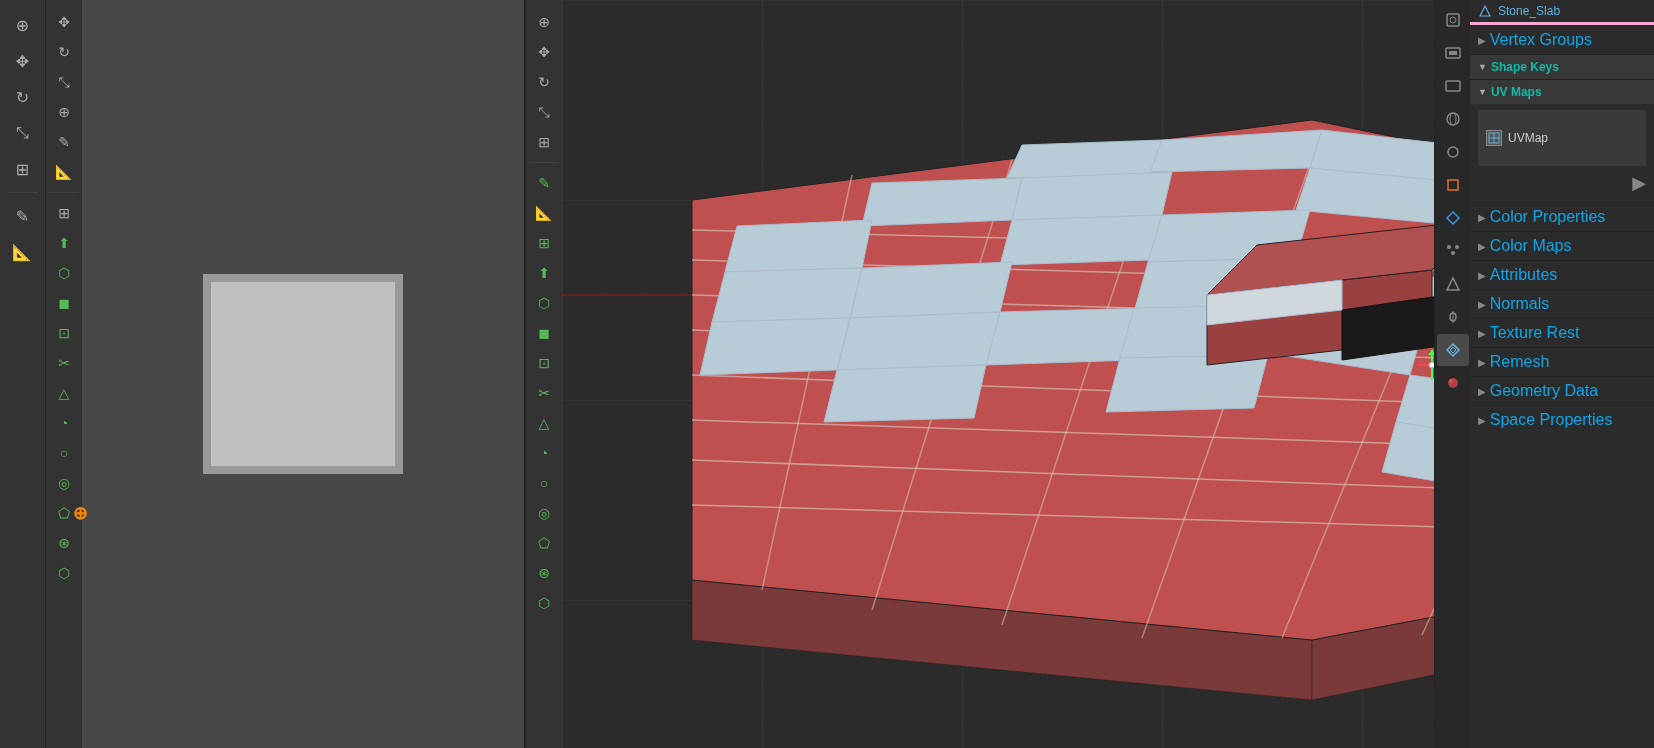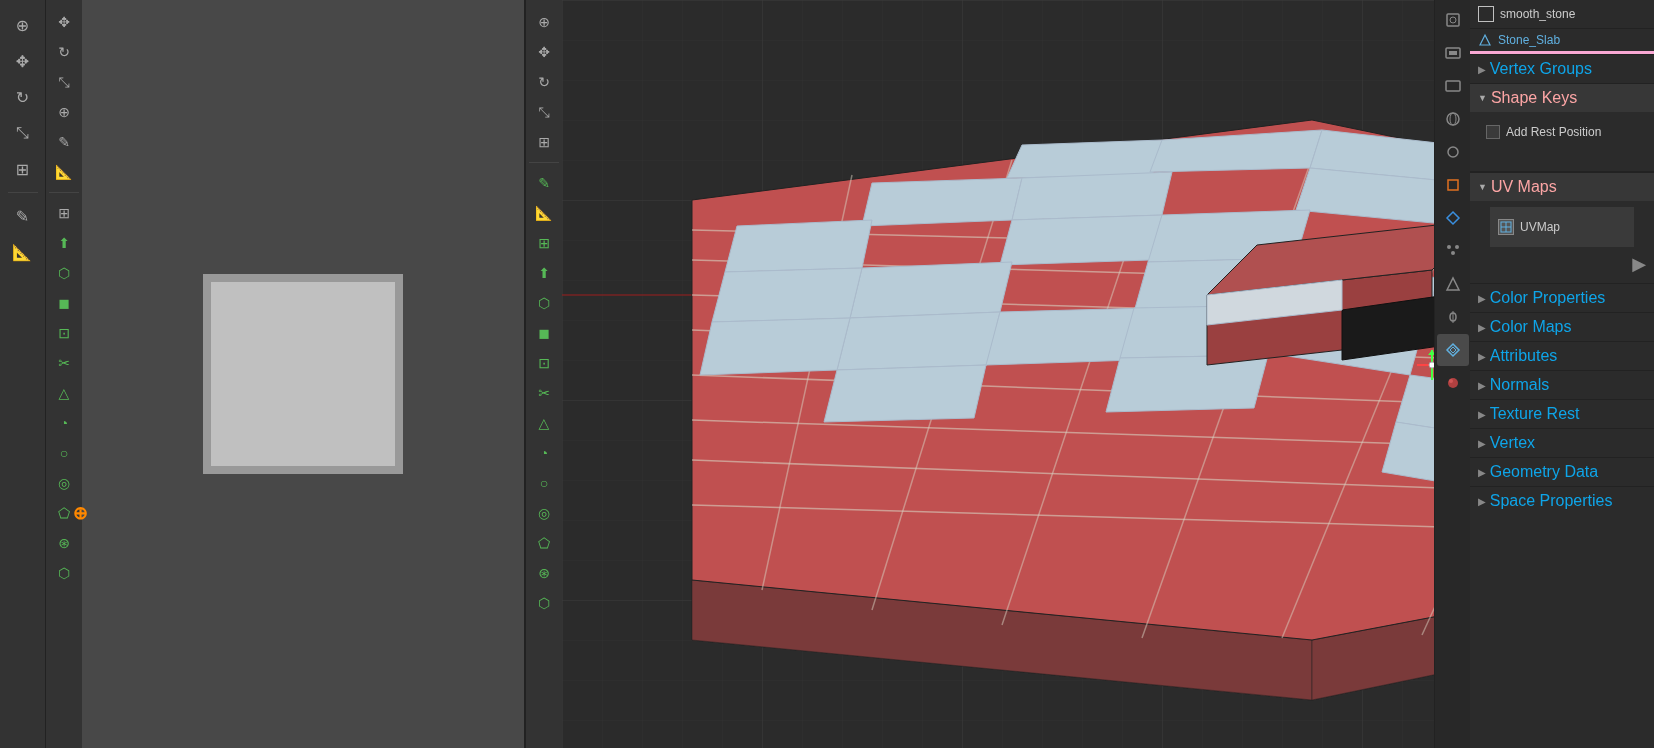--- a/index.html
+++ b/index.html
@@ -119,24 +119,24 @@
       top: 0;
       right: 0;
       bottom: 0;
       background: #2b2b2b;
       overflow: hidden;
     }
 
     .uv-map-item {
       display: flex;
       align-items: center;
-      padding: 12px 8px;
+      padding: 20px 8px;
       background: #3a3a3a;
       gap: 6px;
-      margin: 2px 16px;
+      margin: 2px 4px;
     }
     .uv-icon {
       width: 16px;
       height: 16px;
       border: 1px solid #888;
       background: #555;
       display: flex;
       align-items: center;
       justify-content: center;
       font-size: 9px;
@@ -232,23 +232,23 @@
       background: #373737;
       cursor: pointer;
       gap: 4px;
       border-top: 1px solid #222;
     }
     .down-arrow {
       color: #aaa;
       font-size: 9px;
     }
     .section-open-title {
-      color: #fca5a5;
-      font-size: 16px;
-      font-weight: normal;
+      color: #14b8a6;
+      font-size: 12px;
+      font-weight: bold;
     }
 
     
     .icon-green { color: #56b956; }
   </style>
 </head>
 <body>
 
 <div class="left-toolbar">
   <div class="toolbar-icon">⊕</div>
@@ -494,50 +494,39 @@
     <div class="side-tab">
       <svg width="16" height="16" viewBox="0 0 16 16">
           <circle cx="8" cy="8" r="5" fill="#b04040"></circle>
           <circle cx="6" cy="6" r="2" fill="#e06060" opacity="0.7"></circle>
         </svg>
     </div>
   </div>
 
   <div class="prop-main-content">
 
-    <div class="prop-object-header">
-      <div style="width:16px;height:16px;border:1.5px solid #c0c0c0;background:transparent;"></div>
-      <span>smooth_stone</span>
-    </div>
 
     <div style="display:flex;align-items:center;padding:4px 8px;gap:6px;border-bottom:3px solid #f9a8d4;">
       <svg width="14" height="14" viewBox="0 0 14 14">
           <path d="M2 12 L7 2 L12 12 Z" fill="none" stroke="#60b0e0" stroke-width="1.2"></path>
         </svg>
       <span style="color:#60b0e0;font-size:12px;">Stone_Slab</span>
     </div>
 
     <div class="collapsed-section">
       <span class="collapsed-chevron">▶</span>
       <span class="collapsed-title">Vertex Groups</span>
     </div>
 
     <div>
       <div class="section-open-header">
         <span class="down-arrow">▼</span>
         <span class="section-open-title">Shape Keys</span>
       </div>
 
-      <div style="padding:8px;background:#2b2b2b;min-height:60px;border-bottom:1px solid #222;">
-
-        <div class="add-rest-position">
-          <div class="add-rest-checkbox"></div>
-          <span style="color:#cccccc;font-size:12px;">Add Rest Position</span>
-        </div>
-      </div>
     </div>
 
     <div>
       <div class="section-open-header">
         <span class="down-arrow">▼</span>
         <span class="section-open-title">UV Maps</span>
       </div>
 
       <div style="padding:4px;background:#2b2b2b;">
         <div class="uv-map-item">
@@ -576,21 +565,21 @@
       <span class="collapsed-title">Normals</span>
     </div>
 
     <div class="collapsed-section">
       <span class="collapsed-chevron">▶</span>
       <span class="collapsed-title">Texture Rest</span>
     </div>
 
     <div class="collapsed-section">
       <span class="collapsed-chevron">▶</span>
-      <span class="collapsed-title">Vertex</span>
+      <span class="collapsed-title">Remesh</span>
     </div>
 
     <div class="collapsed-section">
       <span class="collapsed-chevron">▶</span>
       <span class="collapsed-title">Geometry Data</span>
     </div>
 
     <div class="collapsed-section">
       <span class="collapsed-chevron">▶</span>
       <span class="collapsed-title">Space Properties</span>

